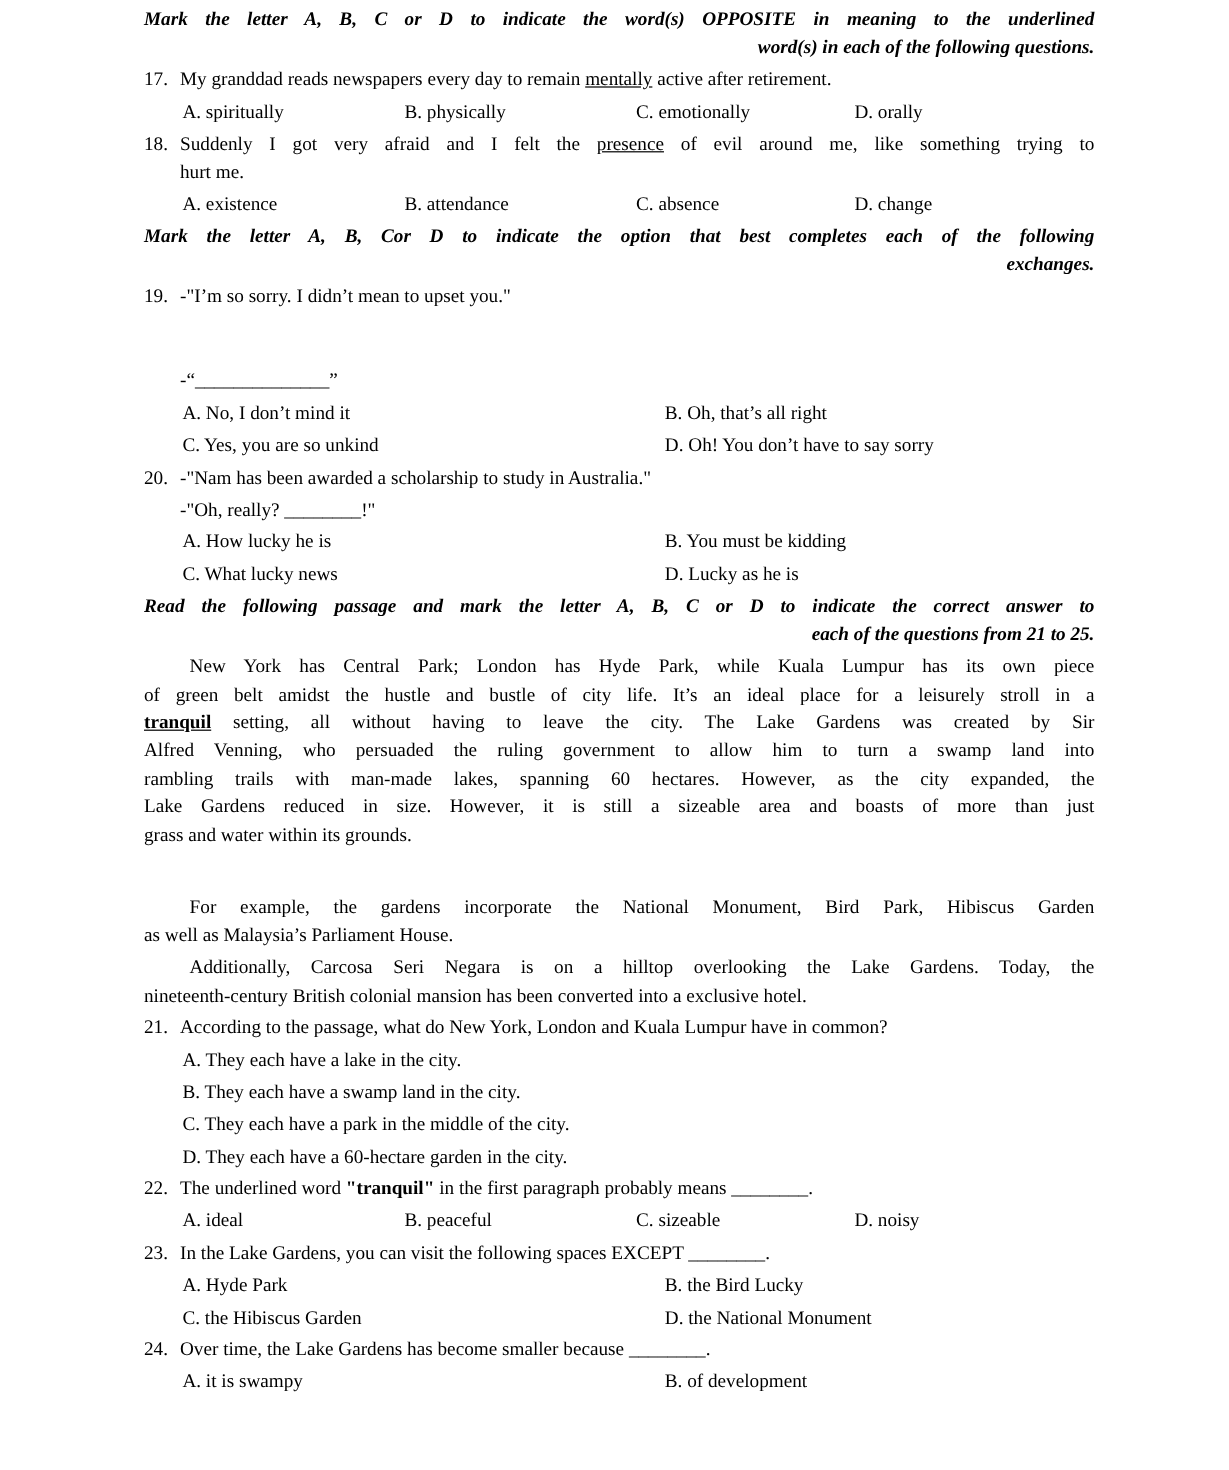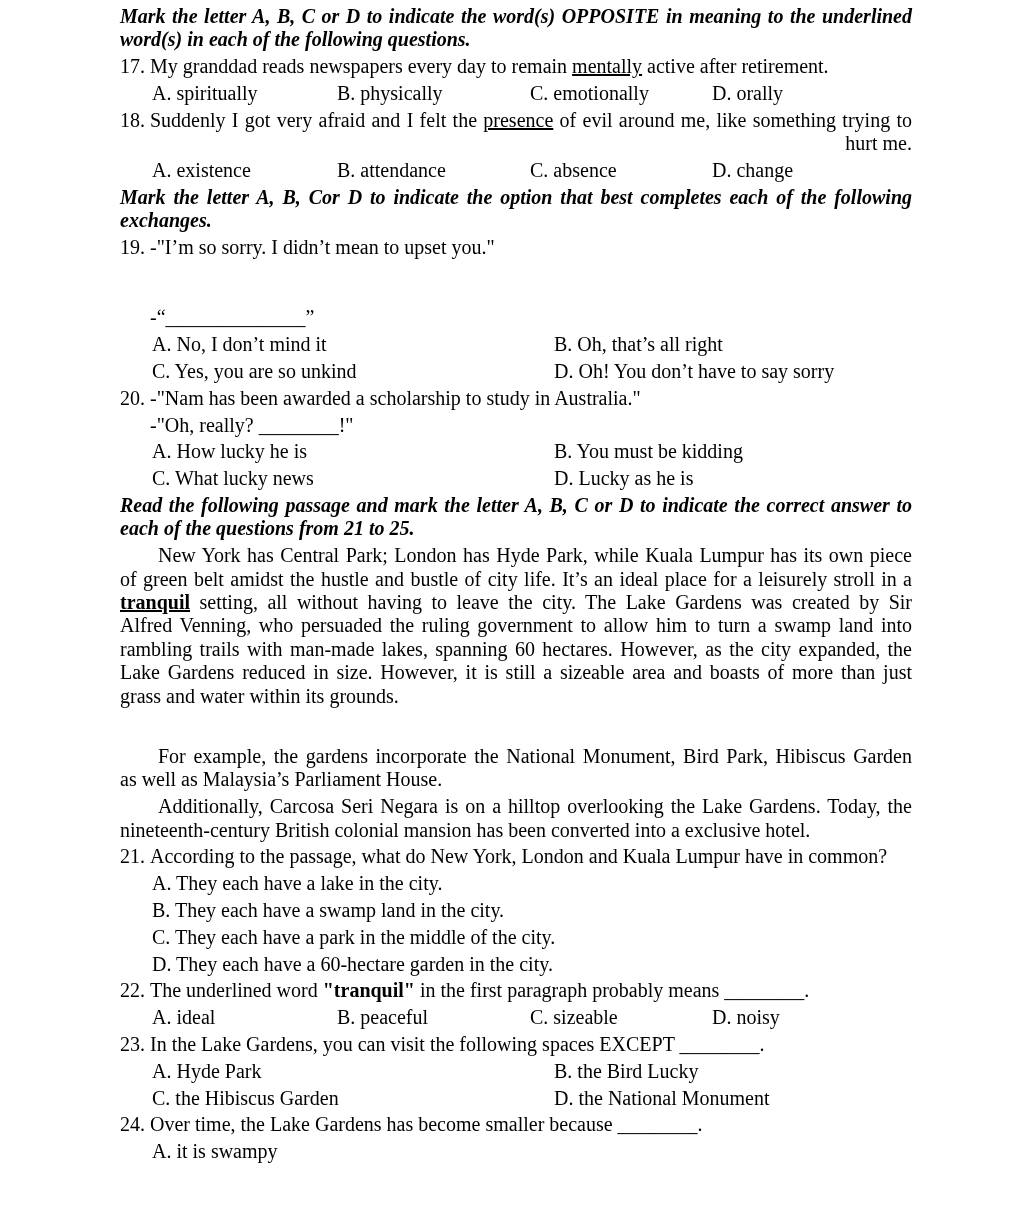--- a/index.html
+++ b/index.html
@@ -3,29 +3,29 @@
 <meta charset="utf-8">
 <style>
   html,body { margin:0; padding:0; background:#ffffff; }
   .page {
     position:relative;
     width:1024px; height:1225px;
     box-sizing:border-box;
     background:#ffffff;
     color:#000000;
     font-family:"Liberation Serif","DejaVu Serif",serif;
-    font-size:20px;
+    font-size:16px;
     line-height:23.4px;
     padding:5px 112px 0 120px;
     overflow:hidden;
   }
   .block { margin-bottom:3.4px; }
   .line { min-height:23.4px; }
   .line.just { text-align:justify; text-align-last:justify; }
-  .instruction .line { font-weight:bold; font-style:italic; }
+  .instruction .line { font-weight:bold; font-style:italic;text-align:right; }
   .qnum { display:inline-block; width:30px; }
   .u  { text-decoration:underline; }
   .b  { font-weight:bold; }
   .bu { font-weight:bold; text-decoration:underline; }
   .options-row { padding-left:32px; display:grid; }
   .options-row.four { grid-template-columns:185px 193px 182px auto; }
   .options-row.two  { grid-template-columns:378px auto;gap:24px; }
   .option-line { padding-left:32px; }
 </style>
 </head>
@@ -40,21 +40,21 @@
       <div class="line"><span class="qnum">17.</span><span>My granddad reads newspapers every day to remain </span><span class="u">mentally</span><span> active after retirement.</span></div>
     </div>
     <div class="block options-row four">
       <span class="opt">A. spiritually</span>
       <span class="opt">B. physically</span>
       <span class="opt">C. emotionally</span>
       <span class="opt">D. orally</span>
     </div>
     <div class="block question">
       <div class="line just"><span class="qnum">18.</span><span>Suddenly I got very afraid and I felt the </span><span class="u">presence</span><span> of evil around me, like something trying to</span></div>
-      <div class="line" style="padding-left: 30px; text-align: right;"><span>hurt me.</span></div>
+      <div class="line" style="padding-left: 30px;"><span>hurt me.</span></div>
     </div>
     <div class="block options-row four">
       <span class="opt">A. existence</span>
       <span class="opt">B. attendance</span>
       <span class="opt">C. absence</span>
       <span class="opt">D. change</span>
     </div>
     <div class="block instruction">
       <div class="line just"><span>Mark the letter A, B, Cor D to indicate the option that best completes each of the following</span></div>
       <div class="line"><span>exchanges.</span></div>
@@ -133,14 +133,15 @@
     </div>
     <div class="block options-row two">
       <span class="opt">C. the Hibiscus Garden</span>
       <span class="opt">D. the National Monument</span>
     </div>
     <div class="block question">
       <div class="line"><span class="qnum">24.</span><span>Over time, the Lake Gardens has become smaller because ________.</span></div>
     </div>
     <div class="block options-row two">
       <span class="opt">A. it is swampy</span>
+      <span class="opt">B. of development</span>
     </div>
   </div>
 
 </body></html>

